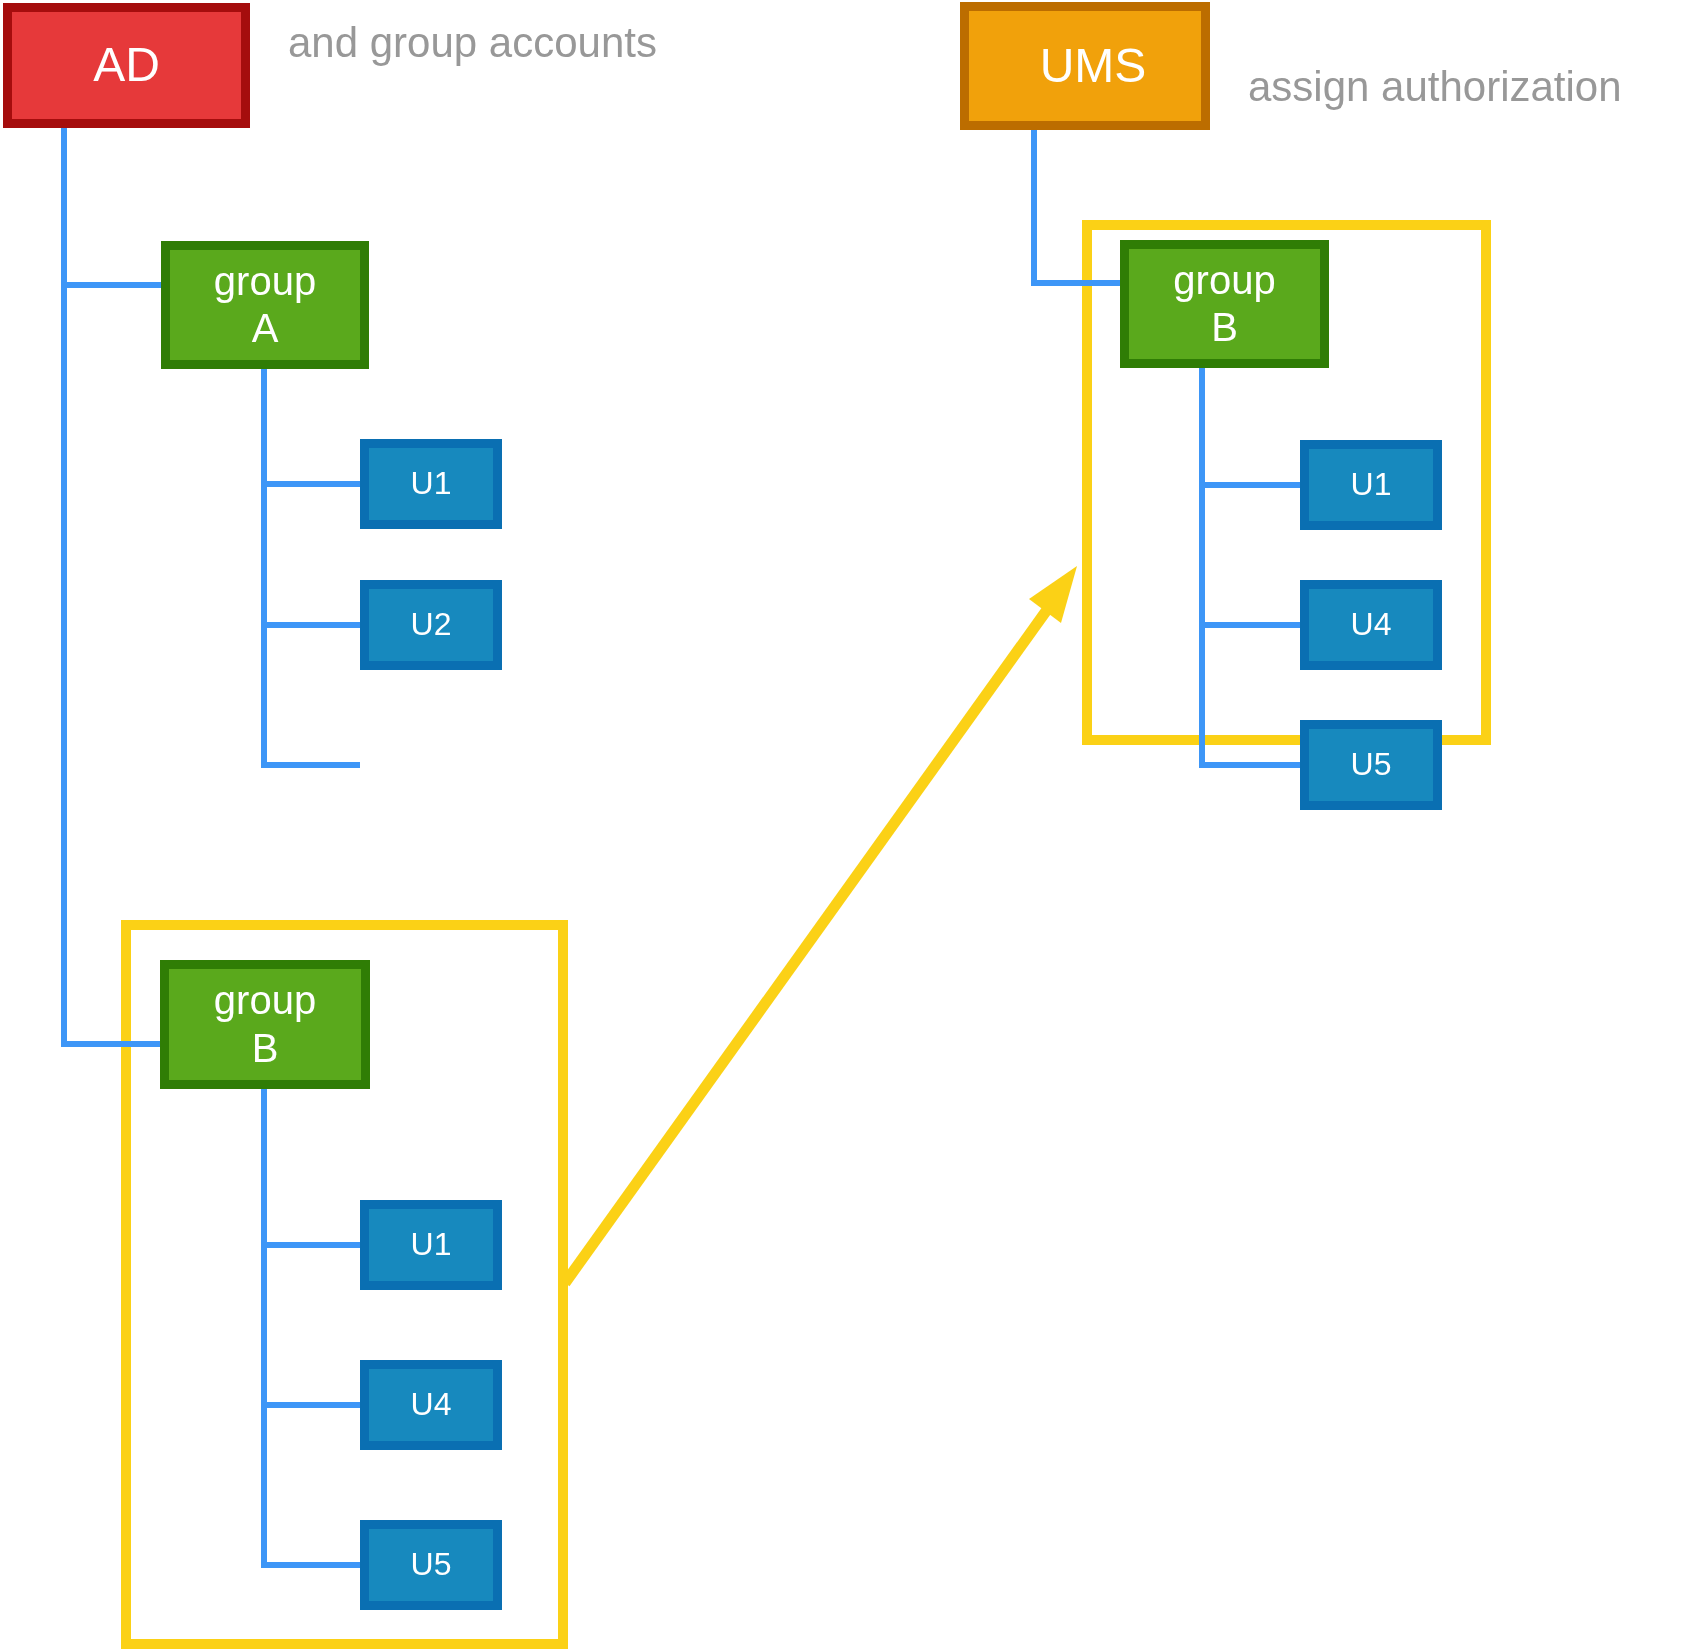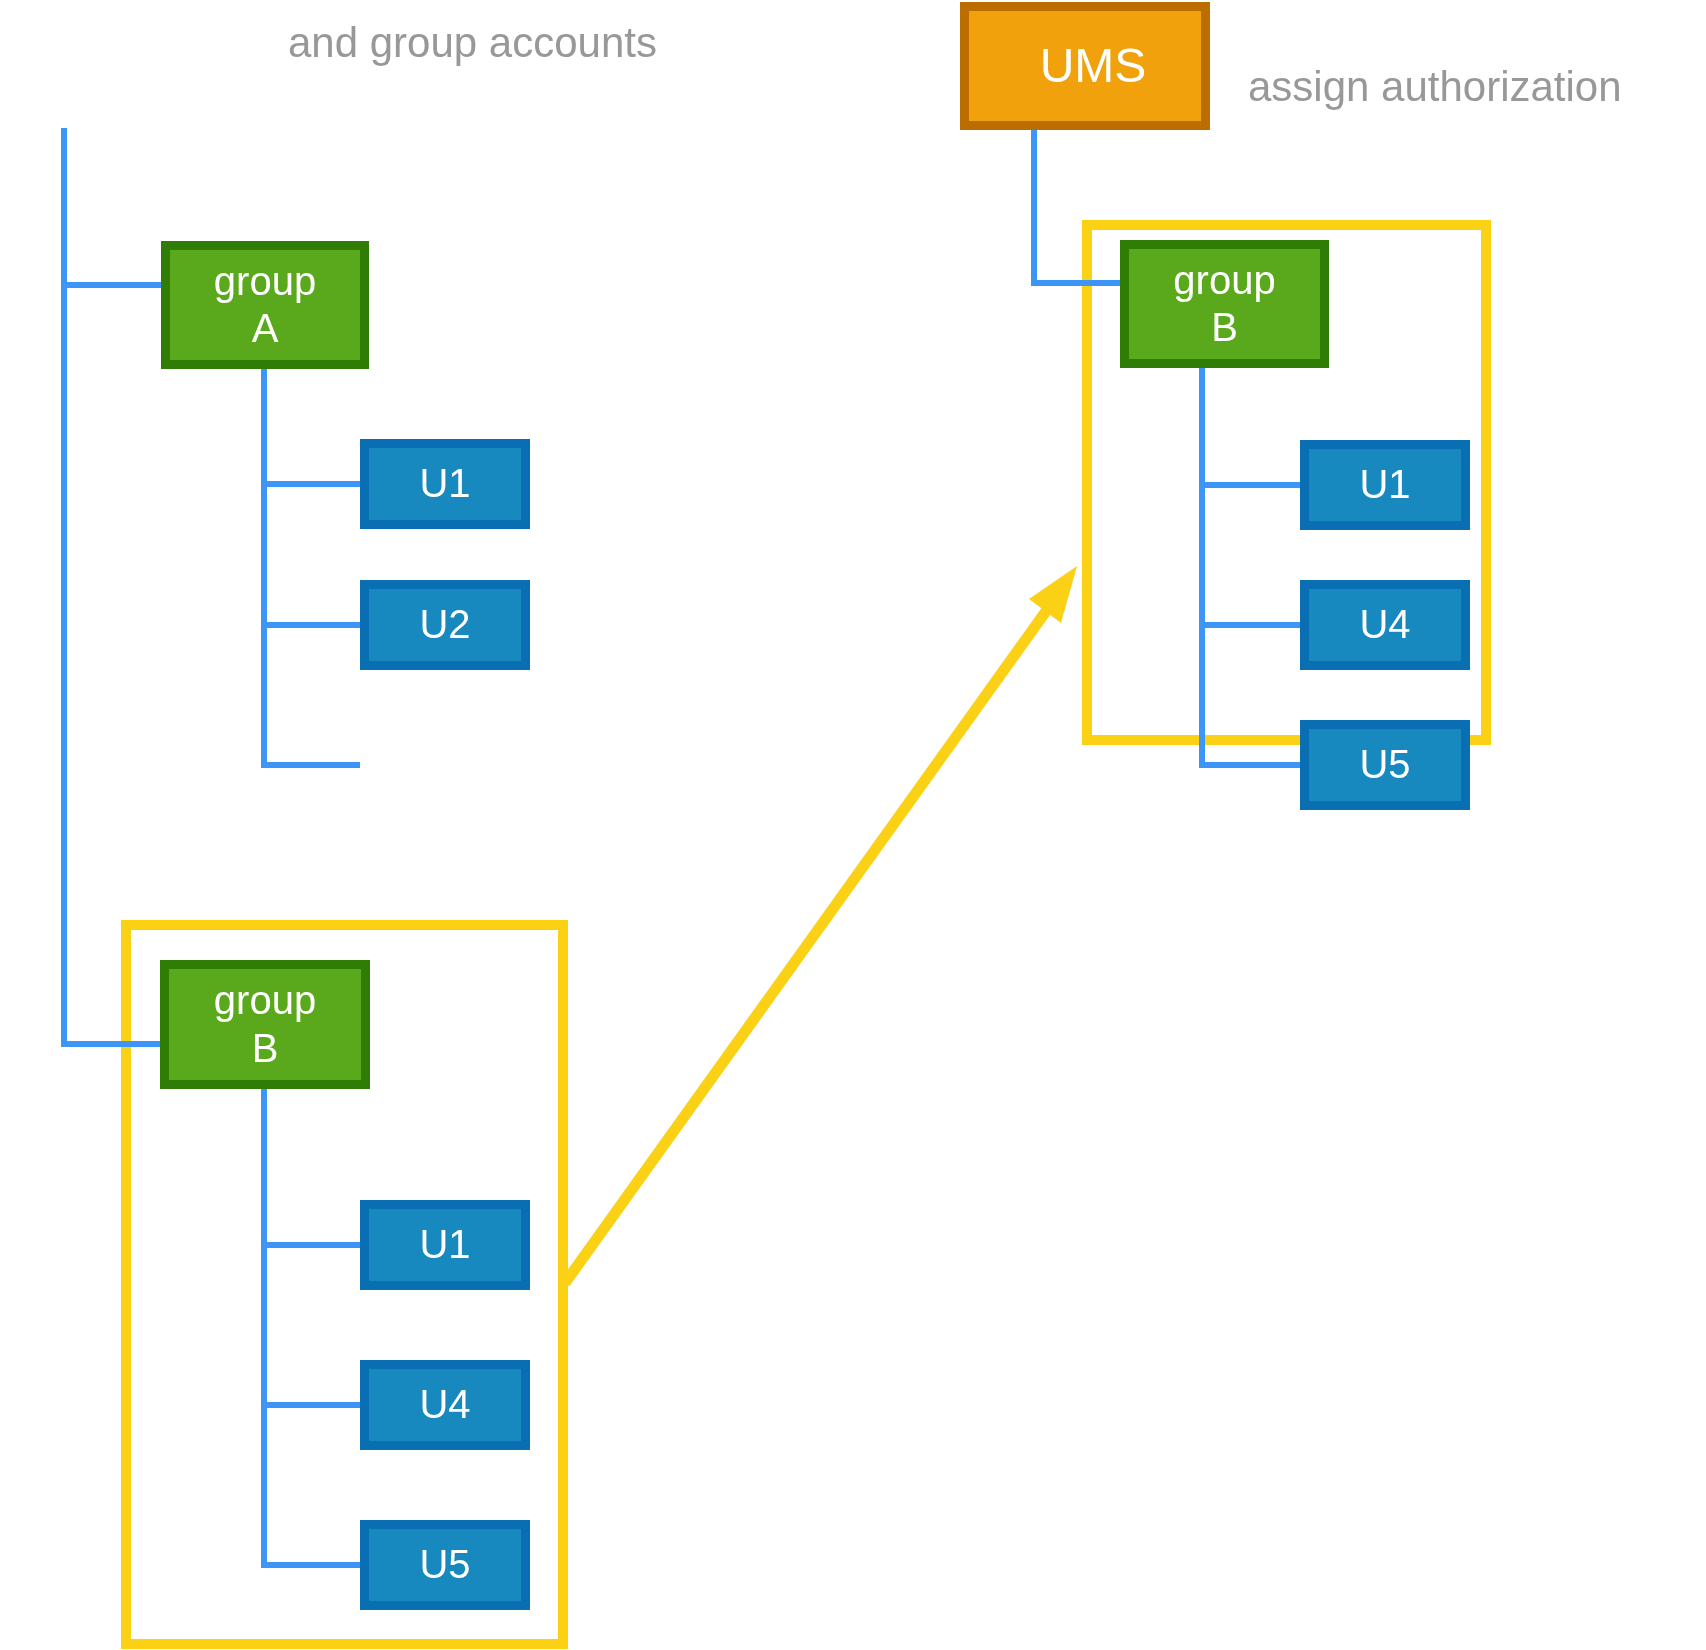--- a/index.html
+++ b/index.html
@@ -11,21 +11,21 @@
   .node{
     position:absolute;box-sizing:border-box;display:flex;flex-direction:column;
     align-items:center;justify-content:center;color:#fff;text-align:center;line-height:1.18;
   }
   .ad    {left:3px;   top:3px;   width:247px;height:125px;background:var(--red-fill);   border:9px solid var(--red-border);   font-size:48px;}
   .ums   {left:960px; top:2px;   width:250px;height:128px;background:var(--orange-fill);border:9px solid var(--orange-border);font-size:48px;padding-left:16px;}
   .group {background:var(--green-fill);border:9px solid var(--green-border);font-size:40px;}
   .ga    {left:161px; top:241px; width:208px;height:128px;}
   .gbl   {left:160px; top:960px; width:210px;height:129px;}
   .gbr   {left:1120px;top:240px; width:209px;height:128px;}
-  .ubox  {background:var(--blue-fill);border:9px solid var(--blue-border);font-size:40px;width:170px;height:90px;}
+  .ubox  {background:var(--blue-fill);border:9px solid var(--blue-border);font-size:32px;width:142px;height:90px;}
   .u-l   {left:360px;}
   .u-r   {left:1300px;}
   .z6{z-index:6;}
   
   .ycontainer{
     position:absolute;box-sizing:border-box;border:10px solid var(--yellow);
     background:transparent;z-index:2;
   }
   .yc-left {left:121px; top:920px;width:447px;height:729px;}
   .yc-right{left:1082px;top:220px;width:409px;height:525px;}
@@ -68,20 +68,23 @@
   <div class="bline" style="left:261px;top:1402px;width:99px;height:6px;"></div>
   <div class="bline" style="left:261px;top:1562px;width:99px;height:6px;"></div>
 
   <div class="bline" style="left:1031px;top:130px;width:6px;height:156px;"></div>
   <div class="bline" style="left:1031px;top:280px;width:89px;height:6px;"></div>
   <div class="bline" style="left:1199px;top:368px;width:6px;height:400px;"></div>
   <div class="bline" style="left:1199px;top:482px;width:101px;height:6px;"></div>
   <div class="bline" style="left:1199px;top:622px;width:101px;height:6px;"></div>
   <div class="bline" style="left:1199px;top:762px;width:101px;height:6px;"></div>
 
+  <div class="node ad z6">
+    <span>AD</span>
+  </div>
   <div class="node ums z6">
     <span>UMS</span>
   </div>
 
   <div class="note note-ad">
     <div>and group accounts</div>
   </div>
   <div class="note note-ums">
     <div>assign authorization</div>
   </div>

